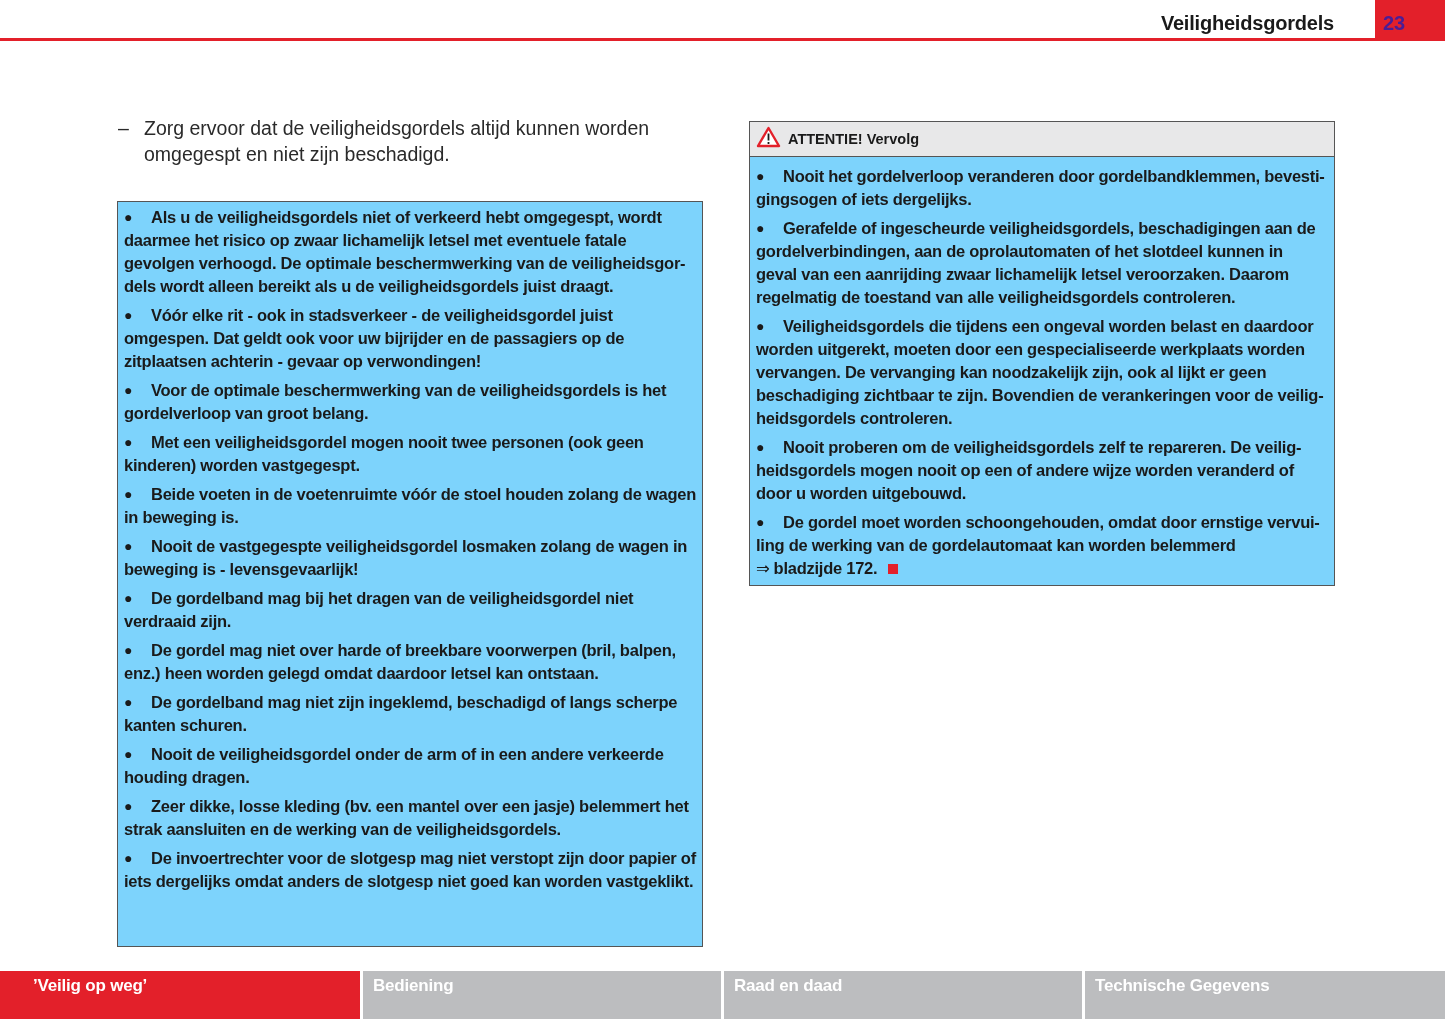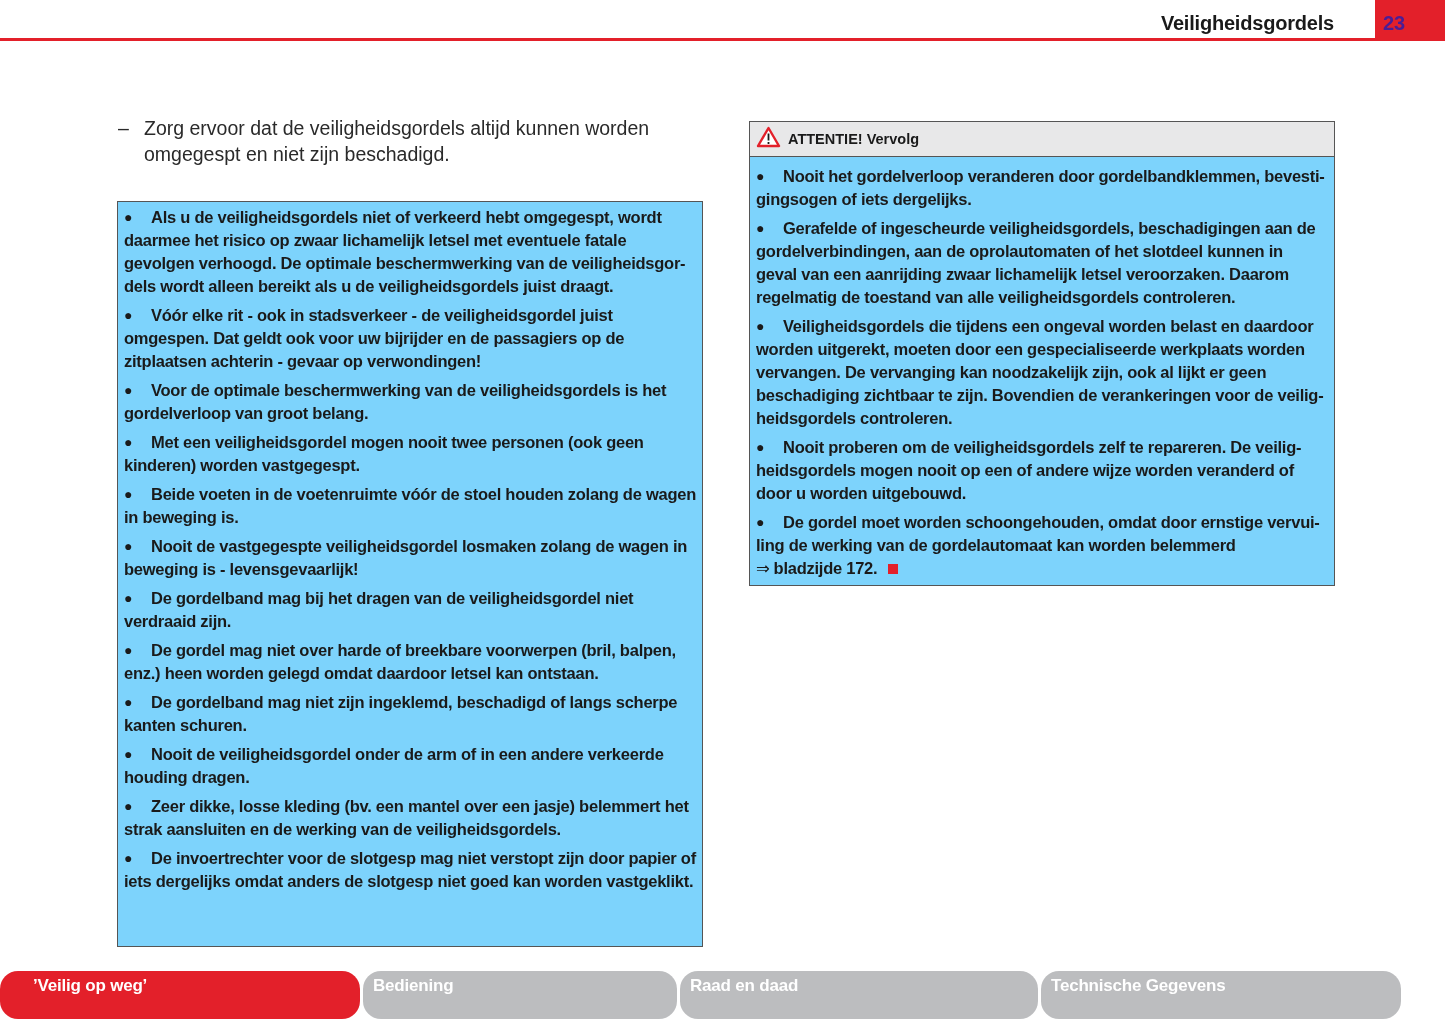--- a/index.html
+++ b/index.html
@@ -65,21 +65,21 @@
       margin-left: 6px; vertical-align: 0px;
     }
 
     .footer {
       position: absolute; left: 0; top: 971px; width: 1445px; height: 48px;
       display: flex;
     }
     .footer-tab {
       height: 48px; box-sizing: border-box; padding-left: 10px; padding-top: 5px;
       font-size: 17px; font-weight: bold; color: #ffffff;
-      background: #bcbdbf; margin-right: 3px; letter-spacing: -0.2px; border-radius: 18px;
+      background: #bcbdbf; margin-right: 3px; letter-spacing: -0.2px;
     }
     .footer-tab.active { background: #e3202a; padding-left: 33px; }
     .footer-tab:last-child { margin-right: 0; }
   </style>
 </head>
 <body>
 
 <div class="header-line"></div>
 <div class="header-title">Veiligheidsgordels</div>
 <div class="page-number-box"></div>
@@ -127,16 +127,16 @@
       <span class="bullet">●</span><span>De gordel moet worden schoongehouden, omdat door ernstige vervui­ling de werking van de gordelautomaat kan worden belemmerd</span><br>
       <span>
         <span class="ref-arrow">⇒</span><span>bladzijde 172.</span>
       </span><span class="end-mark"></span>
     </div>
   </div>
 </div>
 
 <div class="footer">
   <div class="footer-tab active" style="width:360px">’Veilig op weg’</div>
-  <div class="footer-tab" style="width:314px">Bediening</div>
+  <div class="footer-tab" style="width:358px">Bediening</div>
   <div class="footer-tab" style="width:358px">Raad en daad</div>
   <div class="footer-tab" style="width:360px">Technische Gegevens</div>
 </div>
 
 </body></html>

